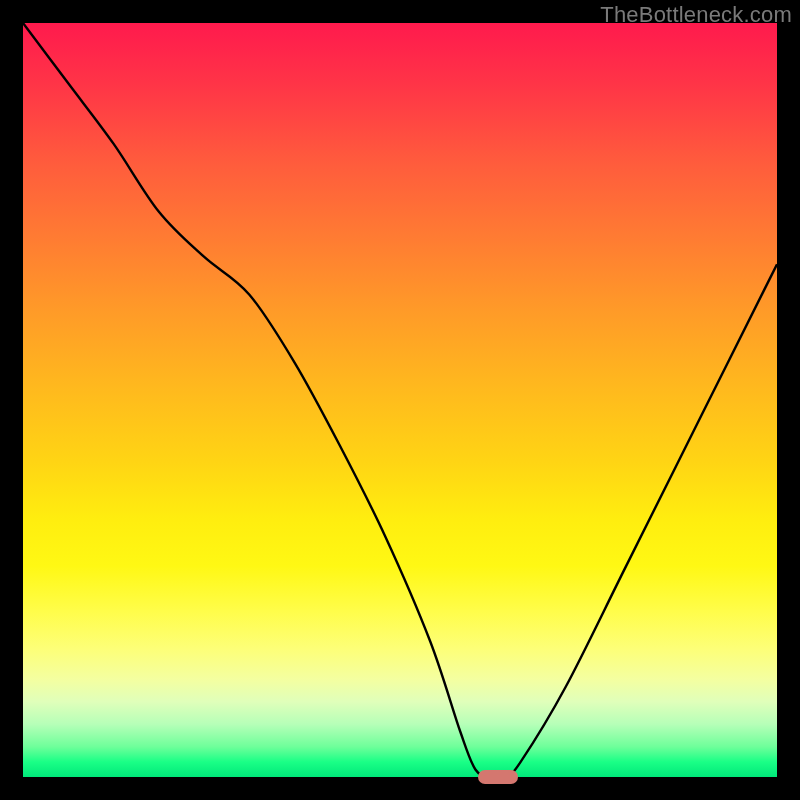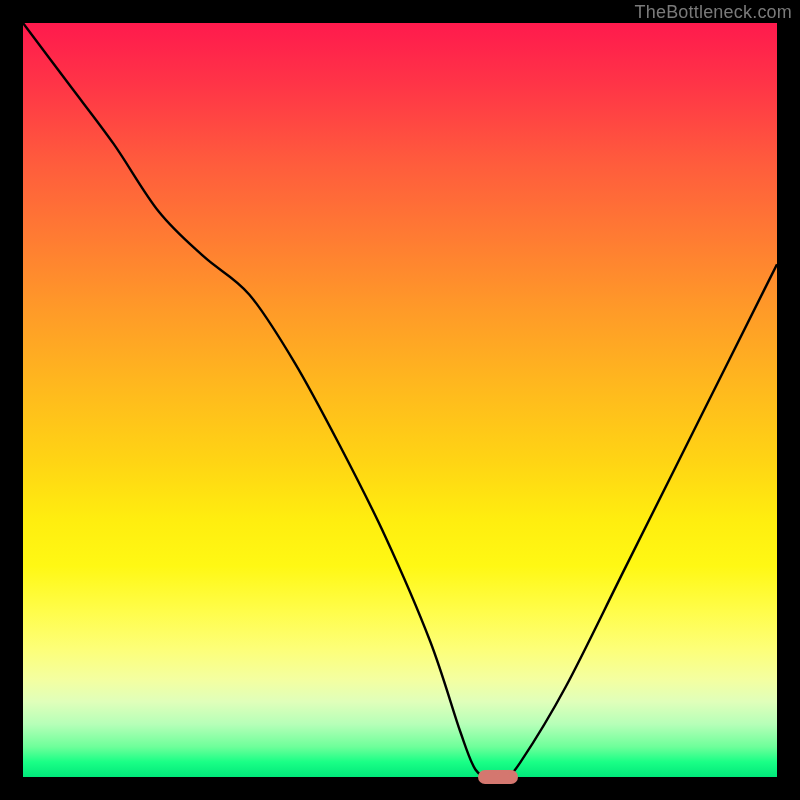--- a/index.html
+++ b/index.html
@@ -34,21 +34,21 @@
       #6eff9a 96%,
       #1aff86 98%,
       #00e87a 100%
     );
   }
   .watermark {
     position: absolute;
     top: 2px;
     right: 8px;
     font-family: Arial, Helvetica, sans-serif;
-    font-size: 18px;
+    font-size: 22px;
     font-weight: 540;
     color: #7a7a7a;
     letter-spacing: 0.2px;
     user-select: none;
   }
   svg.curve {
     position: absolute;
     left: 23px;
     top: 23px;
     width: 754px;

